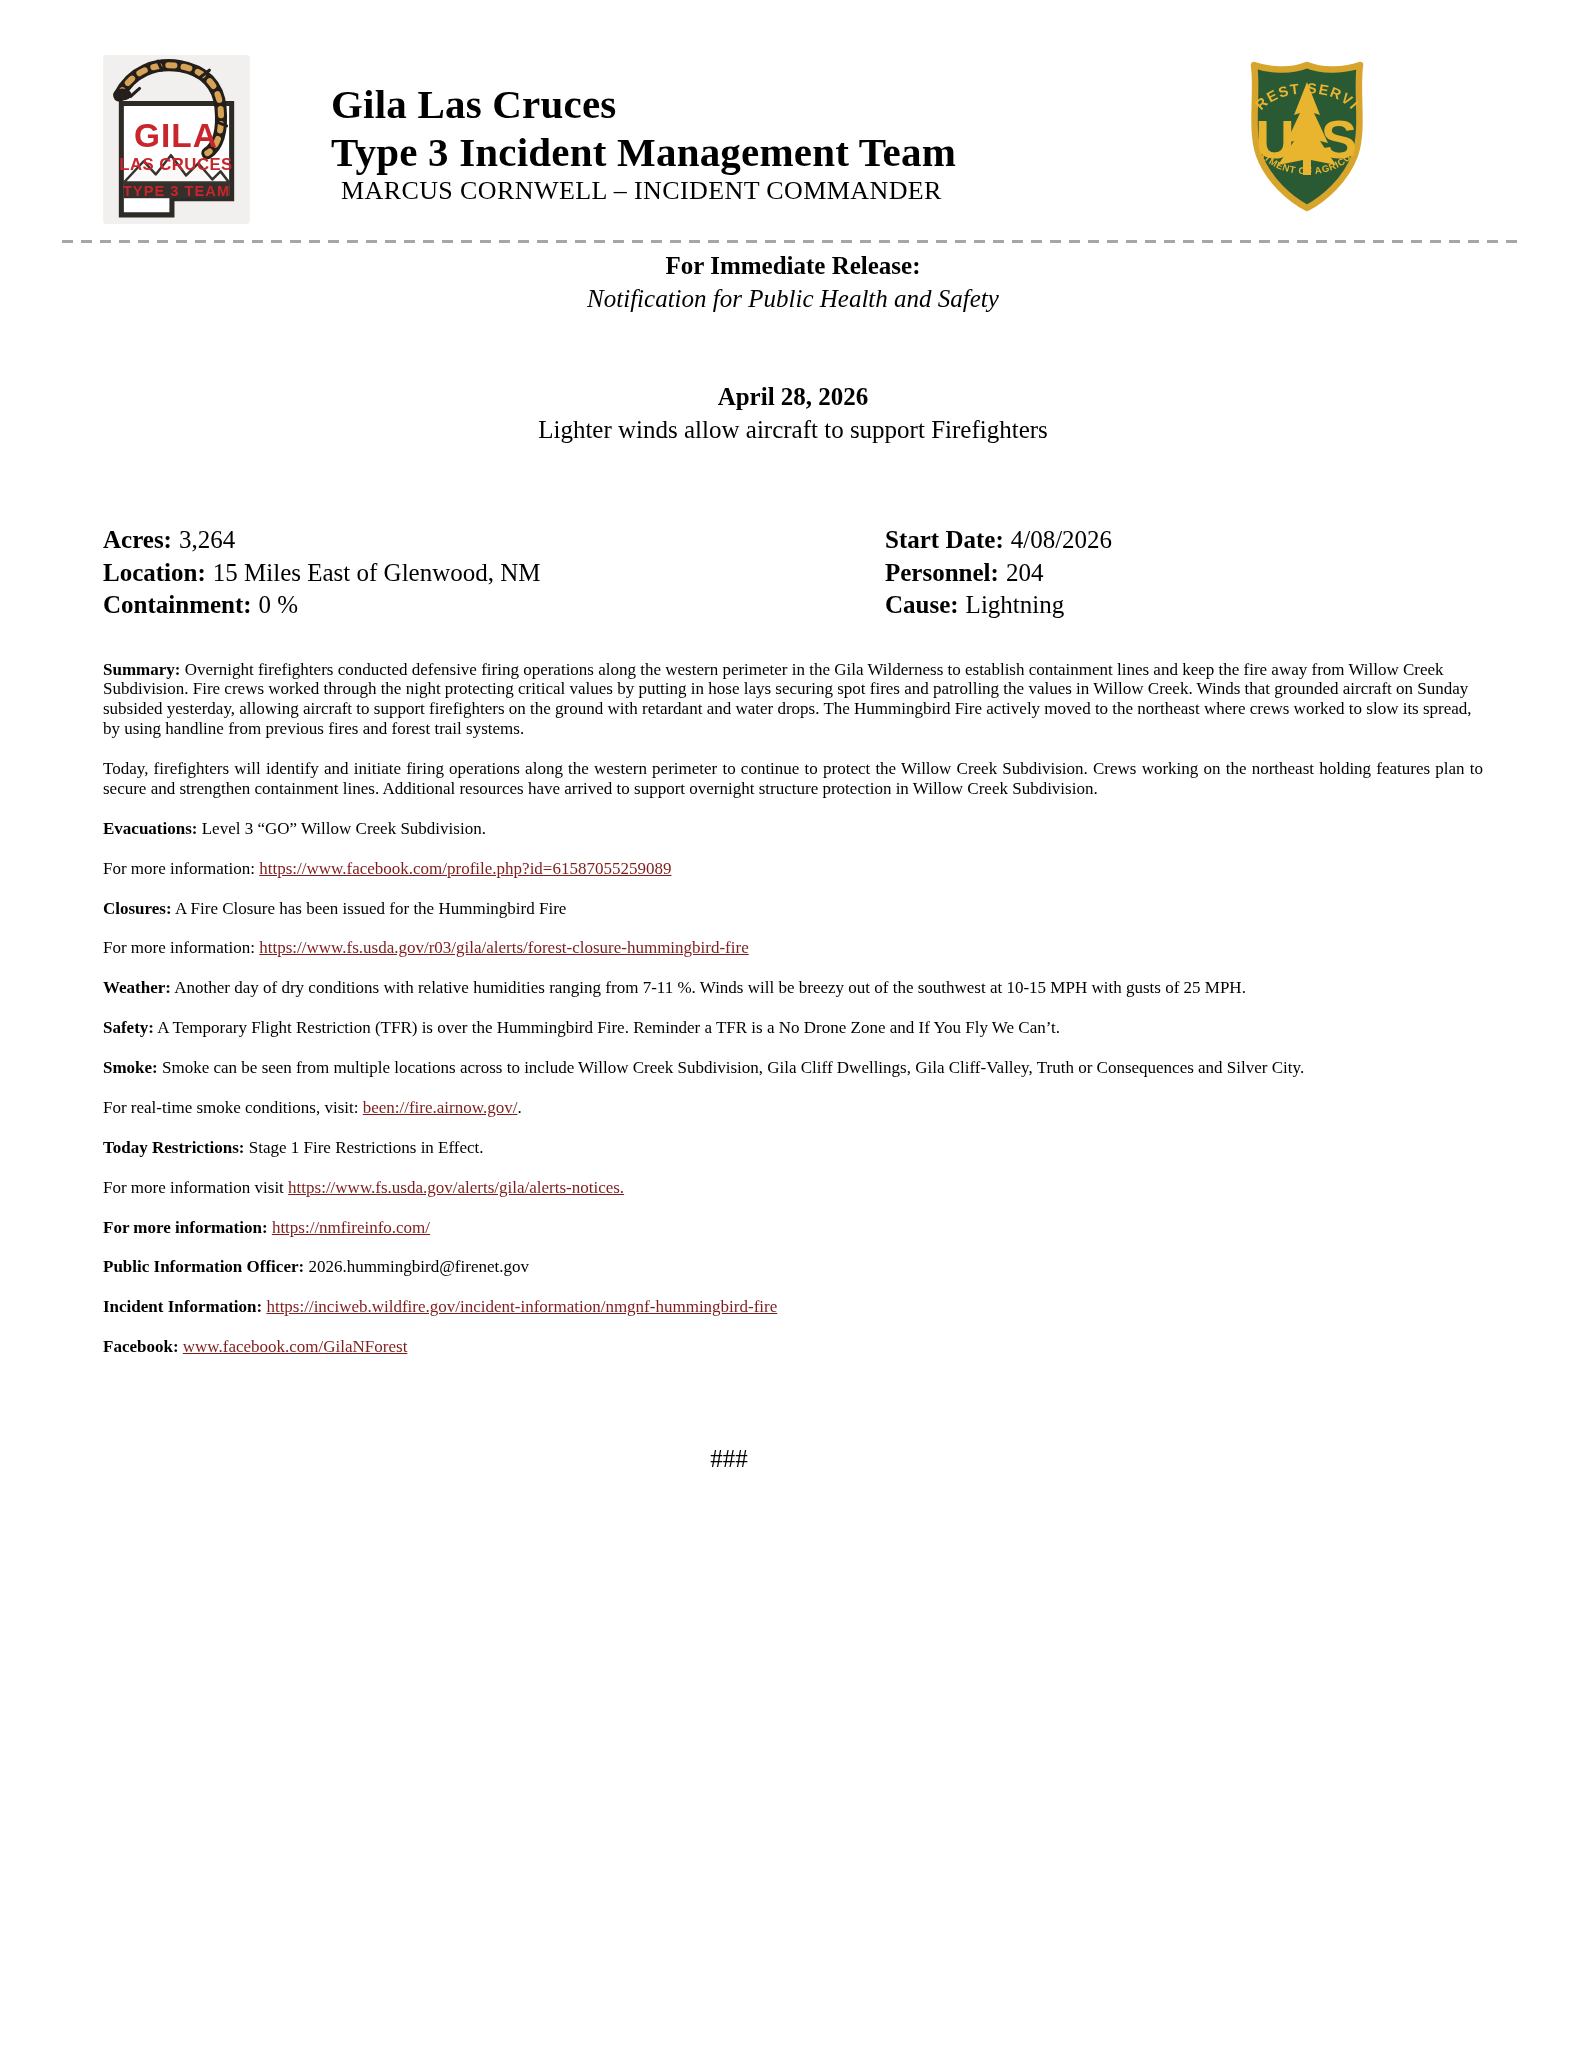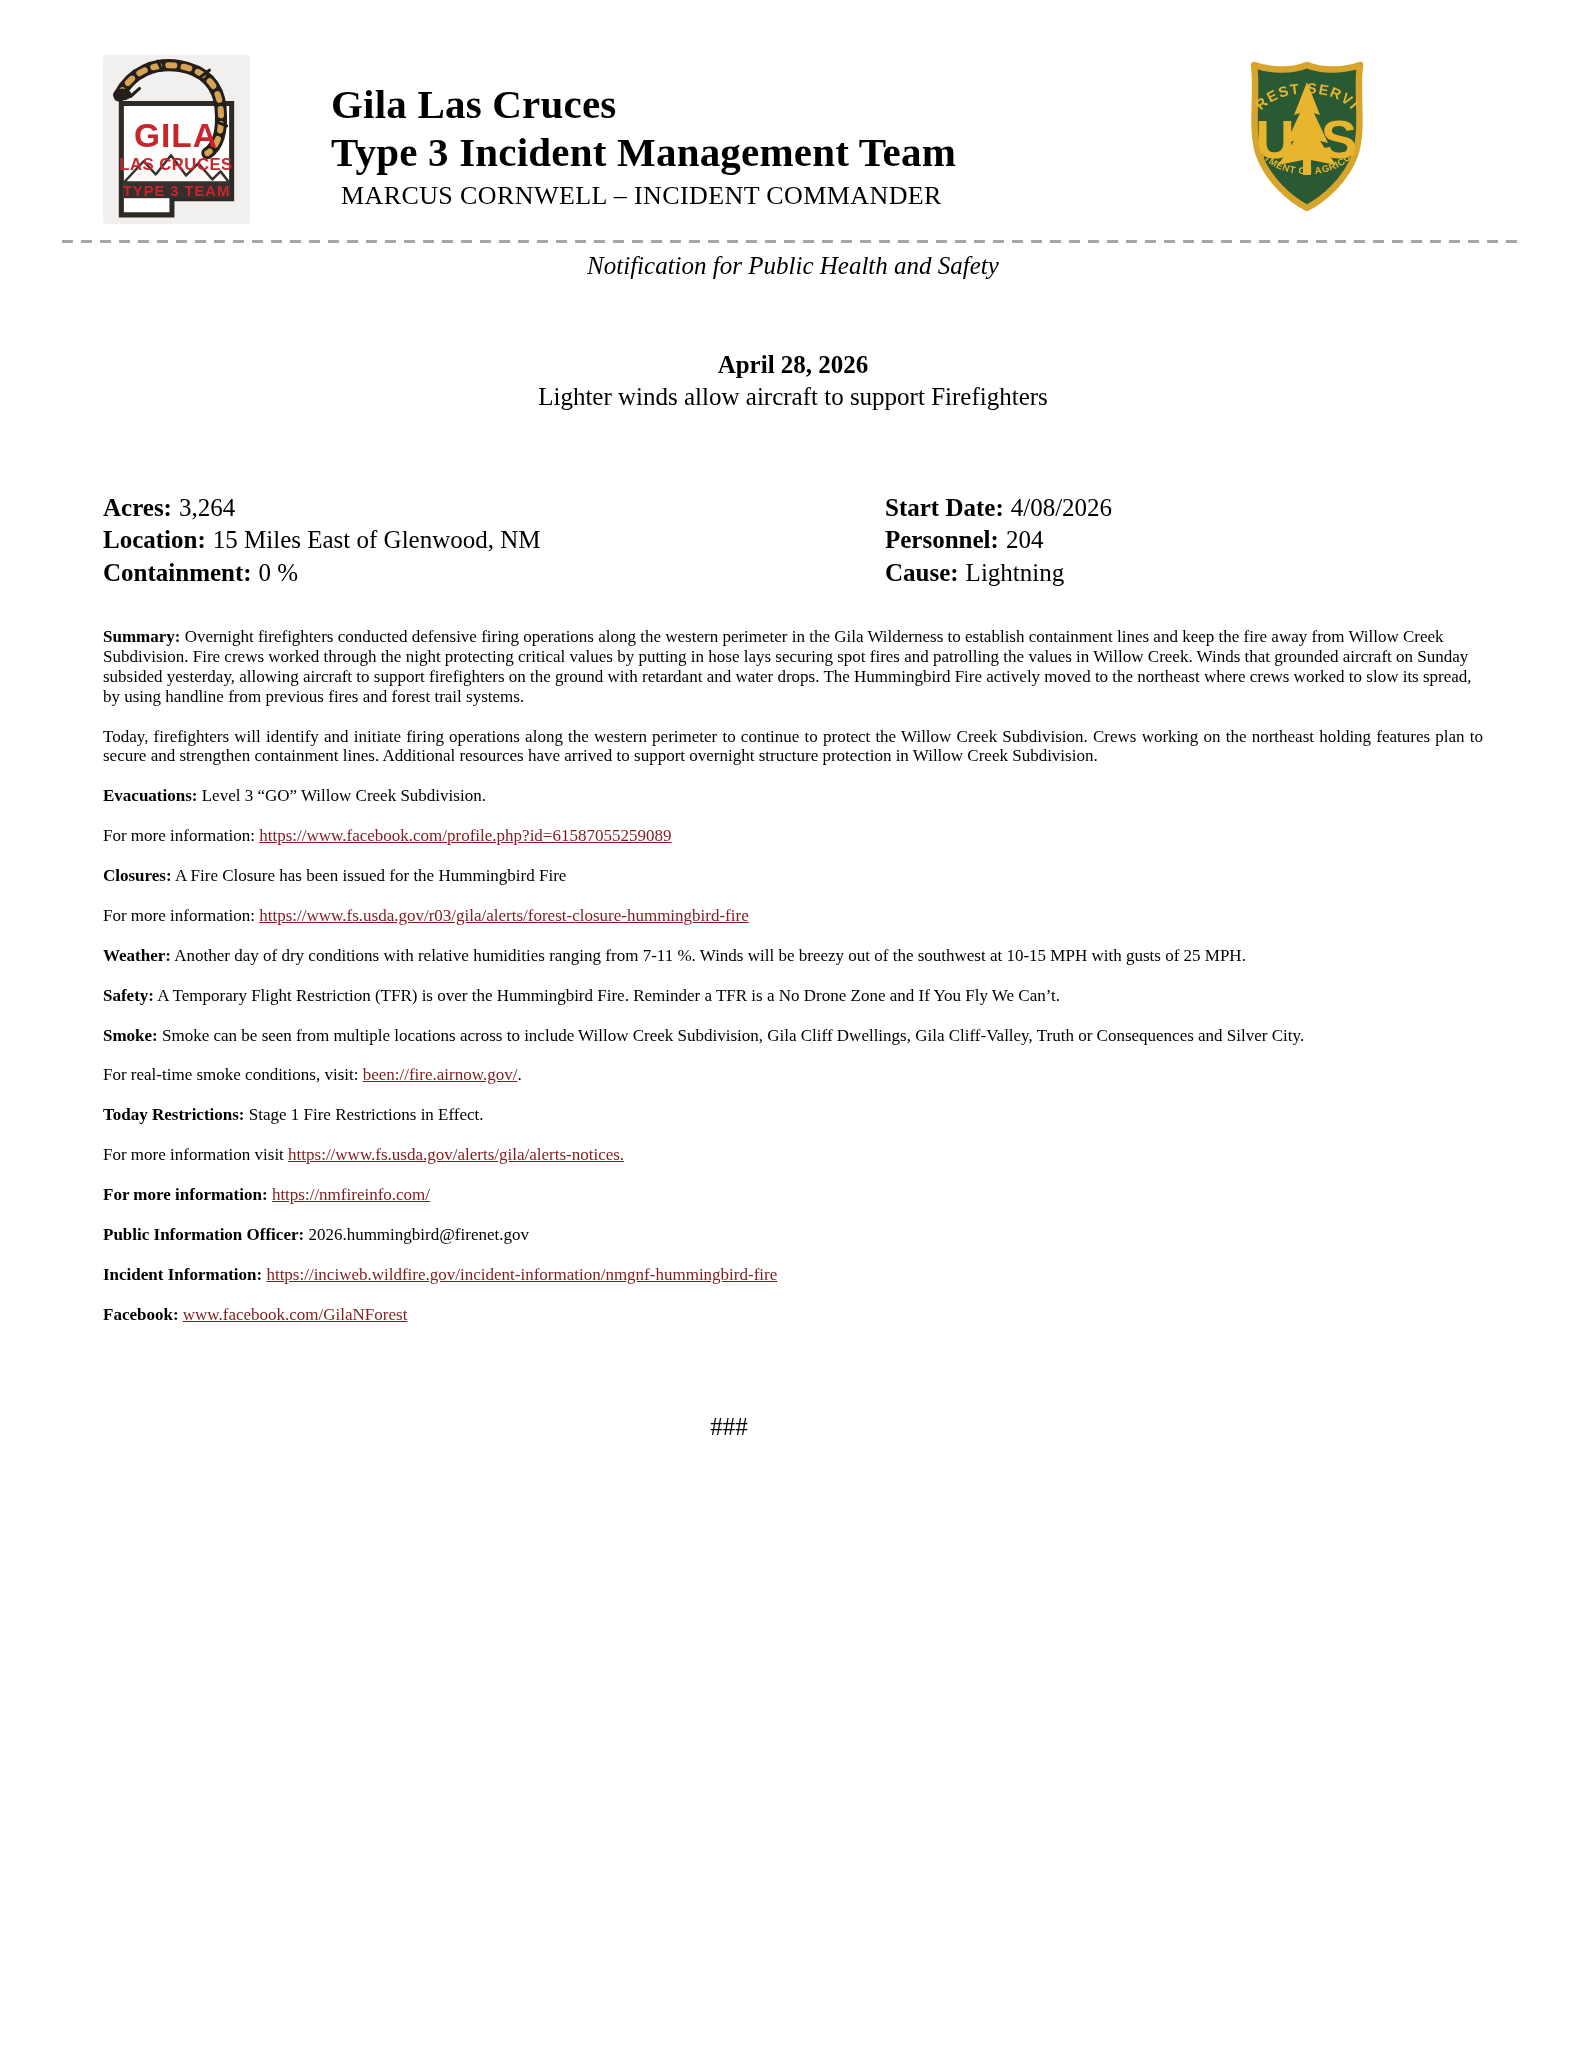--- a/index.html
+++ b/index.html
@@ -10,21 +10,21 @@
     padding:55px 100px 40px 103px;
     background:#ffffff;
     font-family:"Liberation Serif", serif;
     color:#000000;
   }
   
   .hdr { display:flex; align-items:flex-start; }
   .patch-wrap { flex:0 0 auto; width:125px; }
   .hdr-text { margin-left:103px; padding-top:26px; }
   .org-line { font-size:41px; font-weight:bold; line-height:1.16; letter-spacing:0.2px; }
-  .cmdr-line { font-size:26px; margin-top:5px; padding-left:10px; letter-spacing:0.4px; }
+  .cmdr-line { font-size:26px; padding-left:10px; letter-spacing:0.4px; }
   .badge-wrap { flex:0 0 auto; margin-left:auto; margin-right:102px; padding-top:2px; }
 
   .divider {
     height:3px; margin:12px -41px 7px -41px;
     background:repeating-linear-gradient(90deg,#a6a6a6 0 11px, transparent 11px 19px);
   }
 
   
   .release-block { text-align:center; font-size:25px; line-height:1.3; }
   .release-title { font-weight:bold; }
@@ -102,20 +102,21 @@
         <text class="svg-sans" font-size="9.5" font-weight="bold" fill="#e9b52f" letter-spacing="0.5">
           <textPath href="#arcBottom" startOffset="50%" text-anchor="middle">DEPARTMENT OF AGRICULTURE</textPath>
         </text>
       </svg>
     </div>
   </header>
 
   <div class="divider"></div>
 
   <div class="release-block">
+    <div class="release-title">For Immediate Release:</div>
     <div class="release-subtitle">Notification for Public Health and Safety</div>
   </div>
 
   <div class="date-block">
     <div class="report-date">April 28, 2026</div>
     <div class="report-headline">Lighter winds allow aircraft to support Firefighters</div>
   </div>
 
   <div class="stats">
     <div class="stats-col-left">

